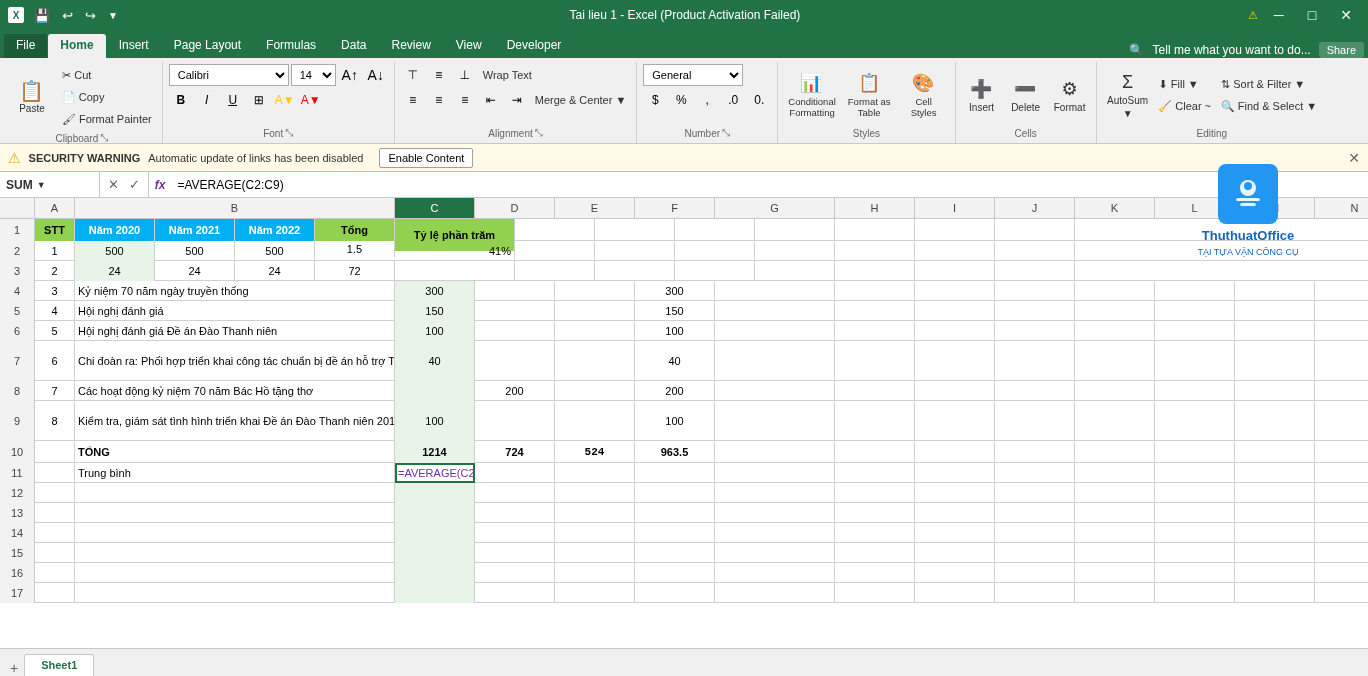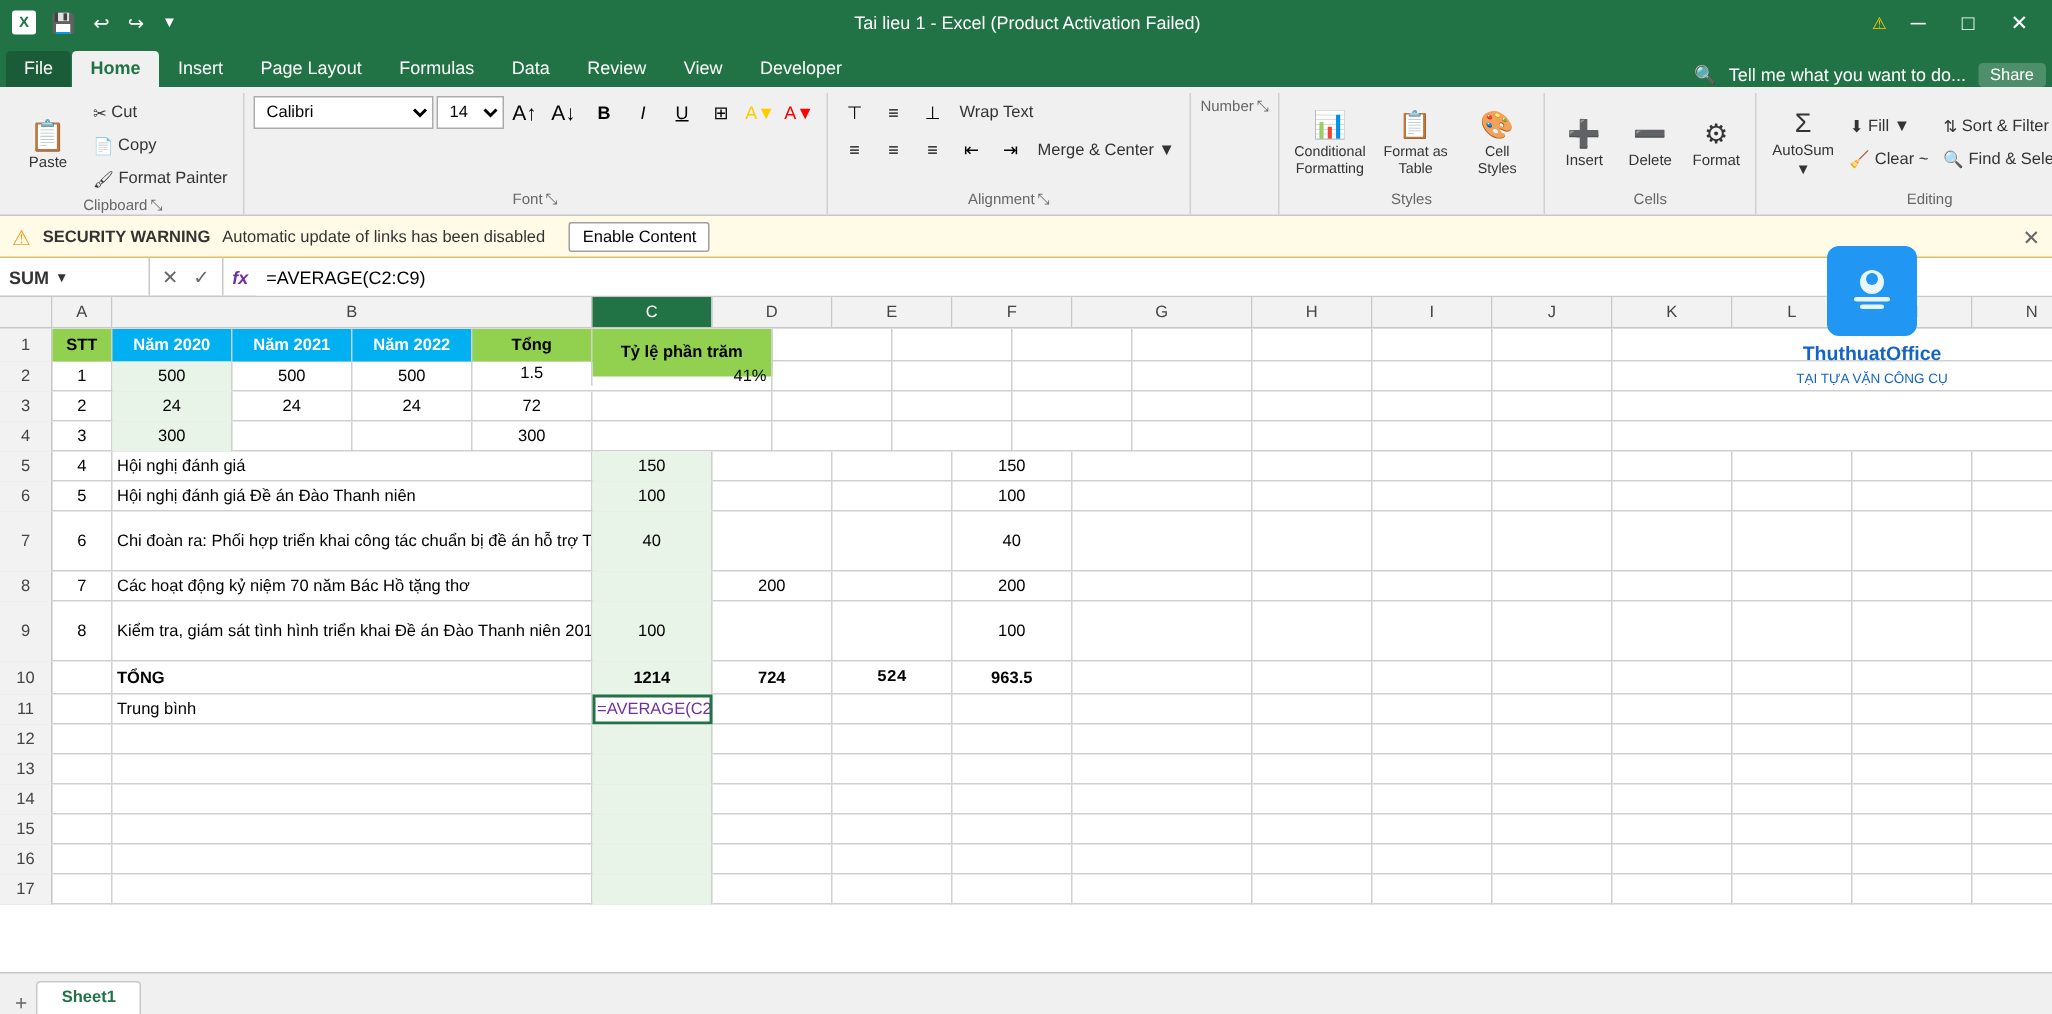--- a/index.html
+++ b/index.html
@@ -405,21 +405,21 @@
         </div>
       </div>
     </div>
     <div class="ribbon-group-label">
       <span>Clipboard</span>
       <span style="cursor:pointer;">⤡</span>
     </div>
   </div>
 
   <div class="ribbon-group">
-    <div class="ribbon-group-content" style="flex-direction:row; align-items:flex-start; justify-content:flex-start; gap:3px;">
+    <div class="ribbon-group-content" style="flex-direction:column; align-items:flex-start; justify-content:flex-start; gap:3px;">
       <div class="font-row">
         <select class="font-select">
           <option>Calibri</option>
         </select>
         <select class="font-size-select">
           <option>14</option>
         </select>
         <div class="icon-btn" style="font-size:14px;">A↑</div>
         <div class="icon-btn" style="font-size:14px;">A↓</div>
       </div>
@@ -460,20 +460,32 @@
         </div>
       </div>
     </div>
     <div class="ribbon-group-label">
       <span>Alignment</span>
       <span style="cursor:pointer;">⤡</span>
     </div>
   </div>
 
   <div class="ribbon-group">
+    <div class="ribbon-group-content" style="flex-direction:column; align-items:flex-start; gap:3px;">
+      <select class="number-select">
+        <option>General</option>
+      </select>
+      <div class="font-row">
+        <div class="icon-btn">$</div>
+        <div class="icon-btn">%</div>
+        <div class="icon-btn">,</div>
+        <div class="icon-btn">.0</div>
+        <div class="icon-btn">0.</div>
+      </div>
+    </div>
     <div class="ribbon-group-label">
       <span>Number</span>
       <span style="cursor:pointer;">⤡</span>
     </div>
   </div>
 
   <div class="ribbon-group">
     <div class="ribbon-group-content" style="gap:4px;">
       <div class="ribbon-btn" style="min-width:50px; height:58px; font-size:9.5px;">
         <span style="font-size:18px;">📊</span>
@@ -642,20 +654,21 @@
           <div class="cell" style="width: 80px; min-width: 80px; height: 20px;"></div>
           <div class="cell" style="width: 80px; min-width: 80px; height: 20px;"></div>
           <div class="cell" style="width: 80px; min-width: 80px; height: 20px;"></div>
           <div class="cell" style="width: 80px; min-width: 80px; height: 20px;"></div>
           <div class="cell" style="width: 80px; min-width: 80px; height: 20px;"></div>
           <div class="cell" style="width: 80px; min-width: 80px; height: 20px;"></div>
         </div>
         <div class="grid-row" style="height: 20px; min-height: 20px;">
           <div class="row-header" style="height: 20px;">4</div>
           <div class="cell" style="width: 40px; min-width: 40px; height: 20px; justify-content: center;">3</div>
+          <div class="cell" style="width: 320px; min-width: 320px; height: 20px;">Kỷ niệm 70 năm ngày truyền thống</div>
           <div class="cell" style="width: 80px; min-width: 80px; height: 20px; justify-content: center; background: rgb(232, 244, 232);">300</div>
           <div class="cell" style="width: 80px; min-width: 80px; height: 20px; justify-content: center;"></div>
           <div class="cell" style="width: 80px; min-width: 80px; height: 20px; justify-content: center;"></div>
           <div class="cell" style="width: 80px; min-width: 80px; height: 20px; justify-content: center;">300</div>
           <div class="cell" style="width: 120px; min-width: 120px; height: 20px;"></div>
           <div class="cell" style="width: 80px; min-width: 80px; height: 20px;"></div>
           <div class="cell" style="width: 80px; min-width: 80px; height: 20px;"></div>
           <div class="cell" style="width: 80px; min-width: 80px; height: 20px;"></div>
           <div class="cell" style="width: 80px; min-width: 80px; height: 20px;"></div>
           <div class="cell" style="width: 80px; min-width: 80px; height: 20px;"></div>

